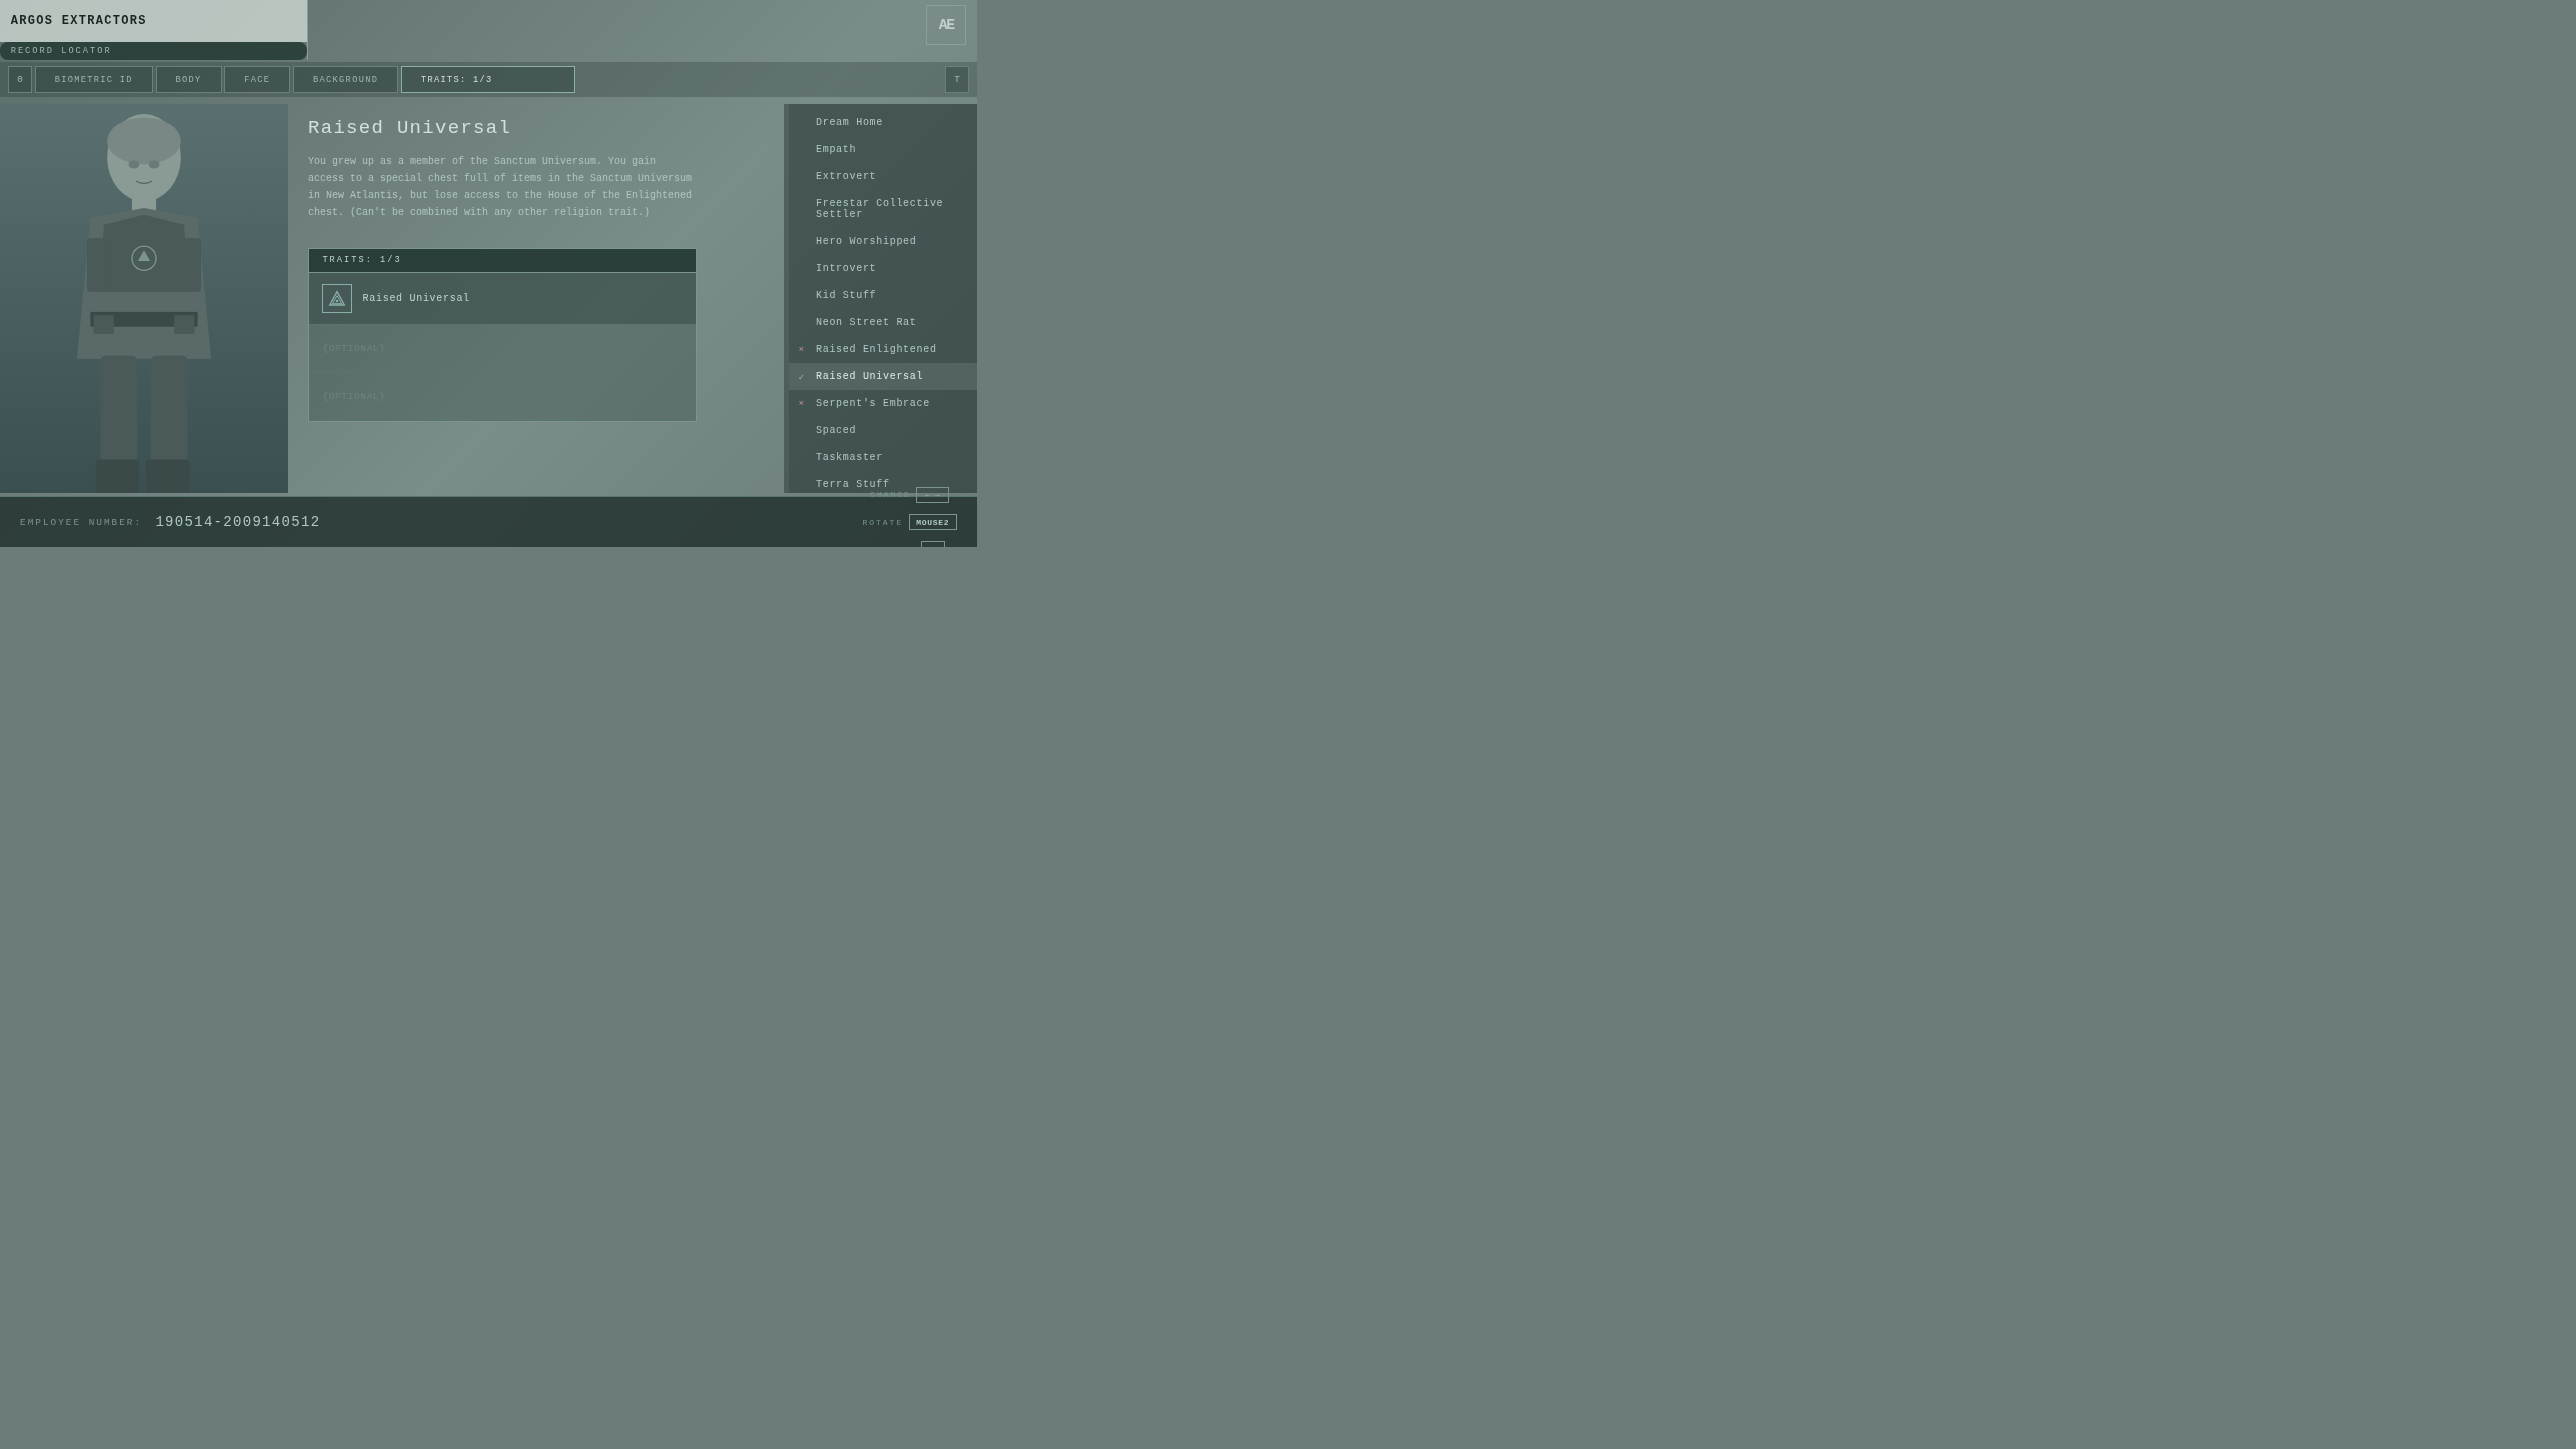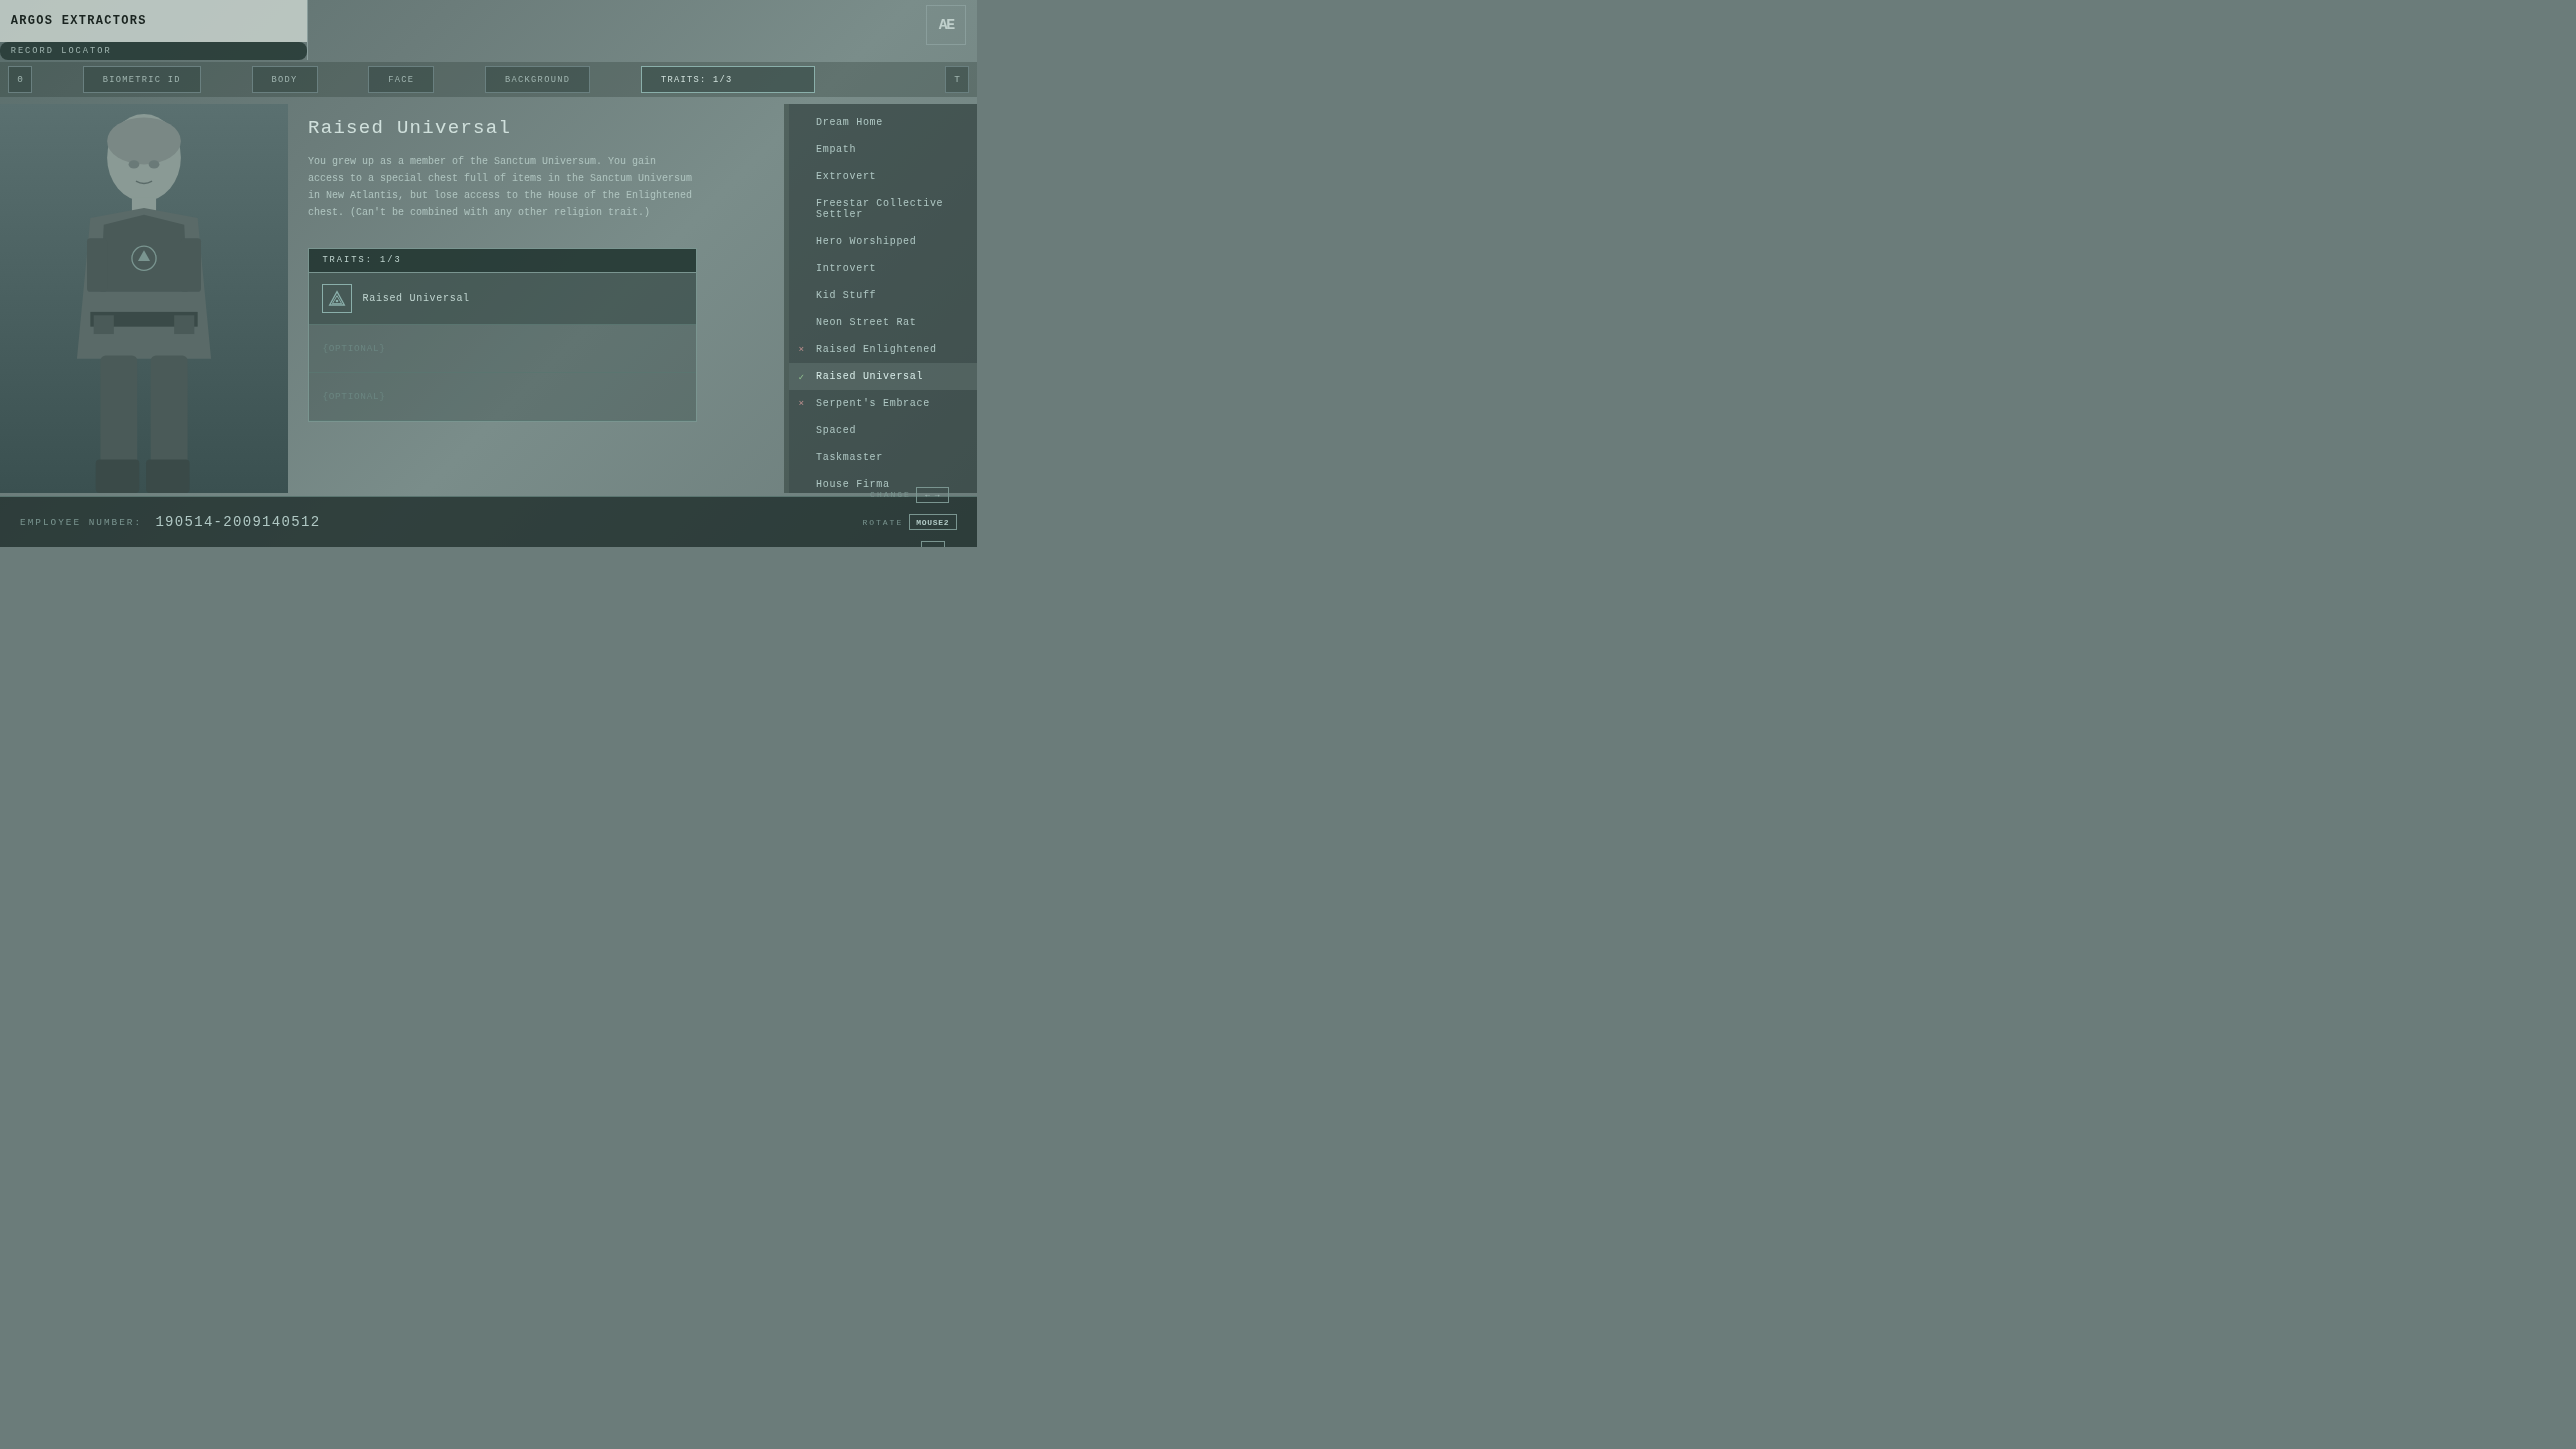--- a/index.html
+++ b/index.html
@@ -95,21 +95,20 @@
       height: 27px;
       padding: 0 19px;
       display: flex;
       align-items: center;
       font-size: 8.7px;
       letter-spacing: 1.3px;
       color: #a0b5b0;
       border: 0.7px solid #6a8080;
       background: rgba(40, 60, 55, 0.4);
       cursor: pointer;
-      margin-left: 48px;
     }
 
     .nav-tab.active {
       background: rgba(60, 80, 75, 0.7);
       color: #d0e0dc;
       border-color: #8aafaa;
     }
 
     .nav-tab-icon {
       width: 24px;
@@ -514,21 +513,21 @@
         <span class="marker">×</span>
         <span>Serpent's Embrace</span>
       </div>
       <div class="trait-list-item">
         <span>Spaced</span>
       </div>
       <div class="trait-list-item">
         <span>Taskmaster</span>
       </div>
       <div class="trait-list-item">
-        <span>House Firma</span>
+        <span>Terra Stuff</span>
       </div>
     </div>
 </div>
 
 <div class="footer">
   <span class="employee-label">EMPLOYEE NUMBER:</span>
   <span class="employee-number">190514-2009140512</span>
 
   <div class="footer-actions">
     <div class="footer-action-group">

